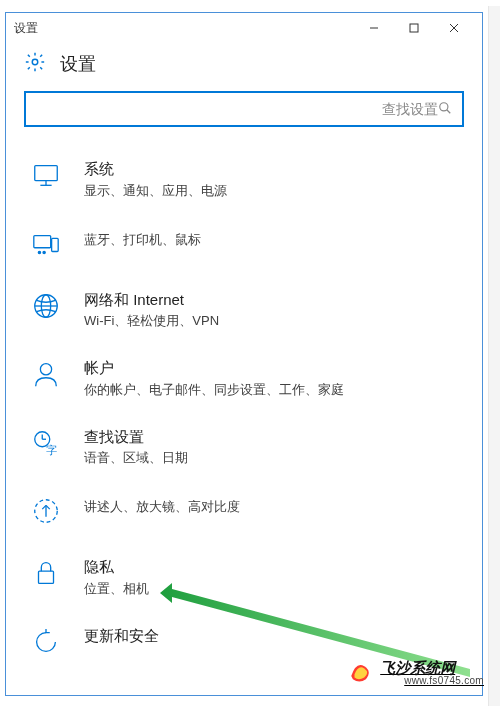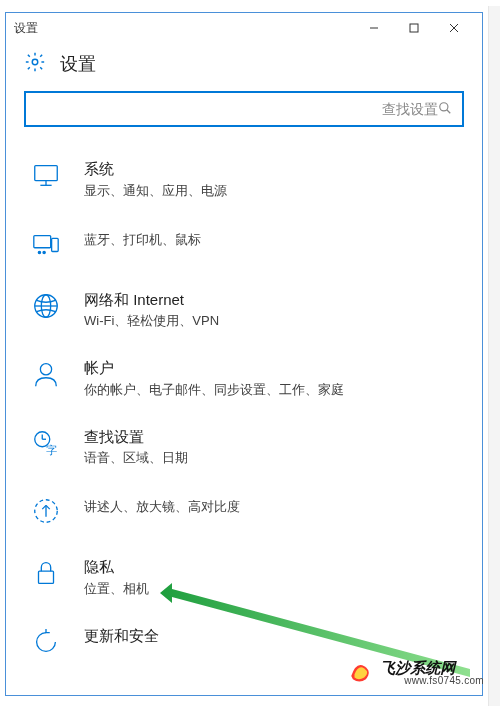--- a/index.html
+++ b/index.html
@@ -93,20 +93,21 @@
     pointer-events: none;
   }
   .watermark {
     position: absolute;
     right: 10px;
     bottom: 14px;
     display: flex;
     align-items: center;
     gap: 6px;
     padding: 4px 6px;
+    text-decoration: underline;
   }
   .wm-logo svg { width: 26px; height: 26px; }
   .wm-text { display: flex; flex-direction: column; line-height: 1.05; }
   .wm-name { font-size: 15px; font-weight: 700; font-style: italic; color: #111; }
   .wm-url { font-size: 10px; color: #444; letter-spacing: 0.3px; margin-left: 24px; }
   .right-strip {
     position: absolute;
     right: 0; top: 6px; width: 12px; bottom: 0;
     background: #f4f4f4;
     border-left: 1px solid #e6e6e6;

